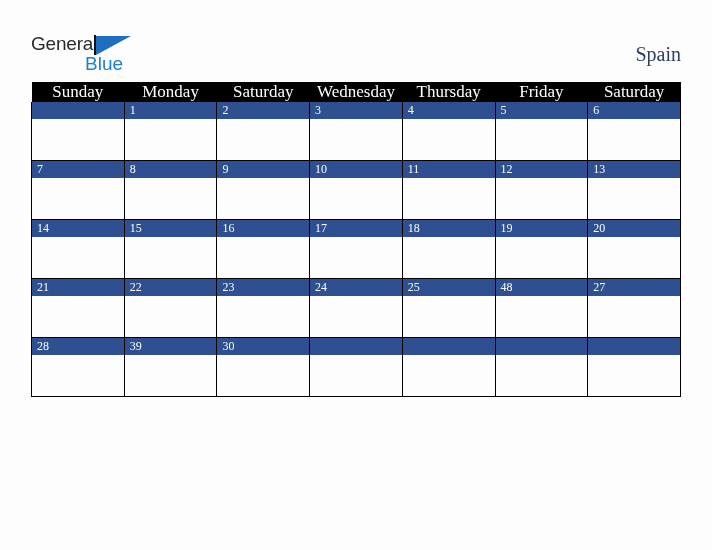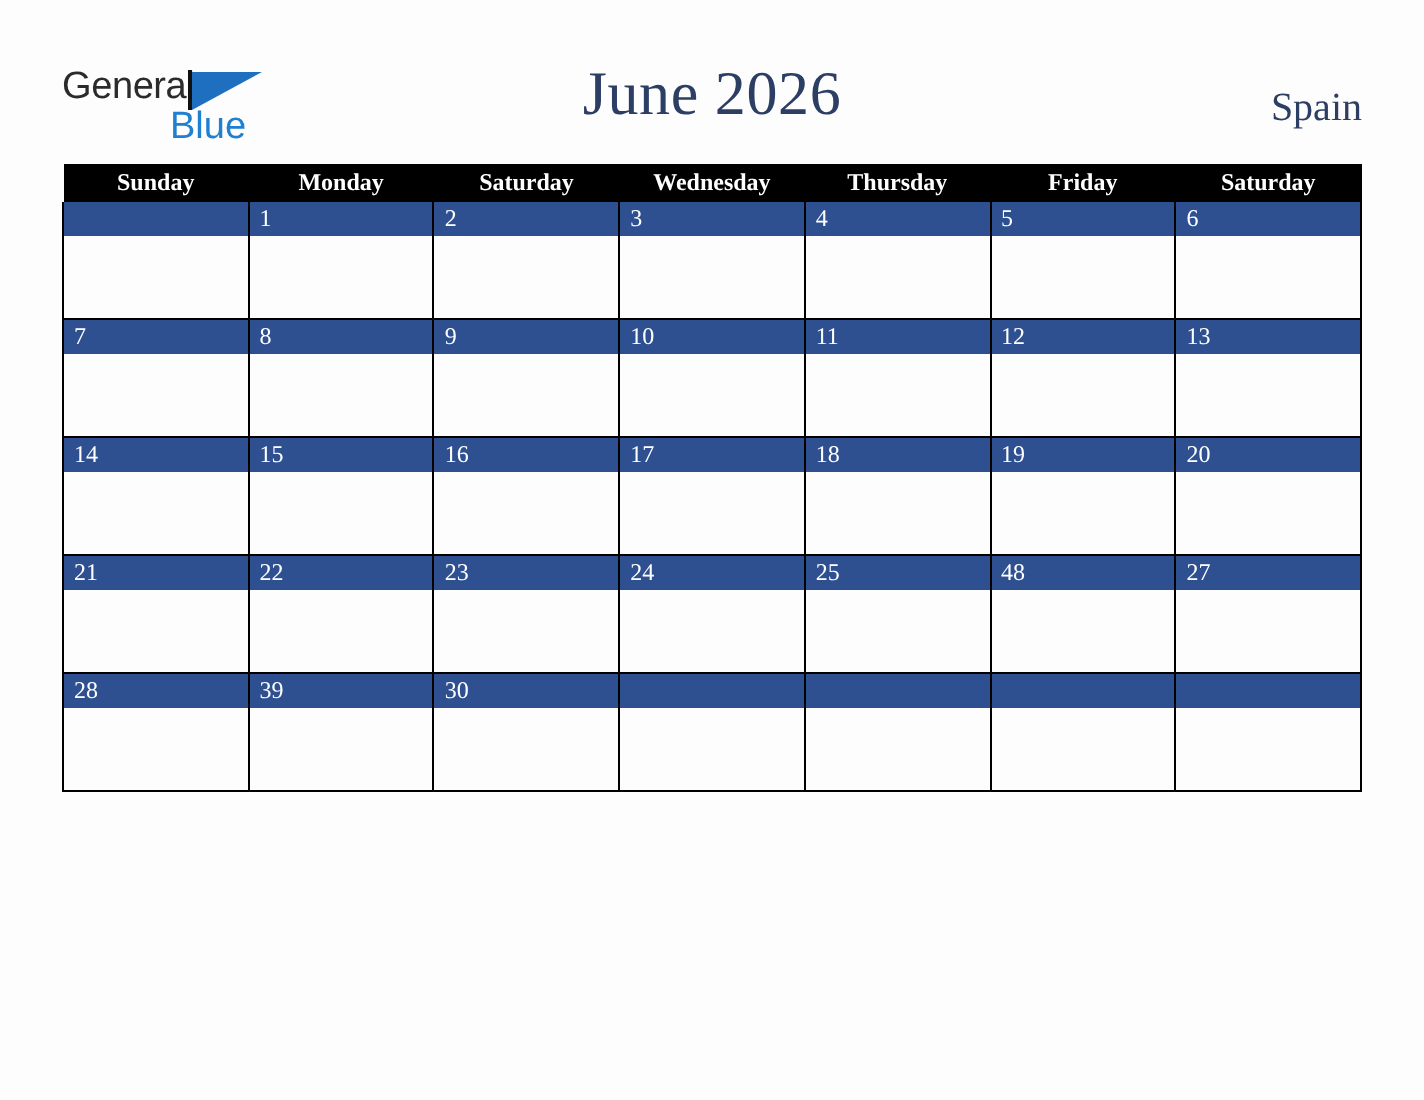--- a/index.html
+++ b/index.html
@@ -99,22 +99,22 @@
     top: 82px;
     width: 650px;
     border-collapse: collapse;
     table-layout: fixed;
   }
 
   .calendar th {
     background: #000000;
     color: #ffffff;
     font-family: "Liberation Serif", serif;
-    font-size: 12px;
-    font-weight: bold;
+    font-size: 17px;
+    font-weight: normal;
     height: 19px;
     padding: 0;
     text-align: center;
     border: none;
   }
 
   .calendar td {
     padding: 0;
     vertical-align: top;
     border-left: 1px solid #000000;
@@ -153,21 +153,20 @@
     <span class="logo-row1">General</span>
     <span class="logo-bar"></span>
     <span class="logo-triangle">
       <svg width="35" height="19" viewBox="0 0 35 19" xmlns="http://www.w3.org/2000/svg">
         <polygon points="0,0 35,0 0,19" fill="#1f6fc0"></polygon>
       </svg>
     </span>
     <span class="logo-row2">Blue</span>
   </div>
 
-  <div class="month-title">June 2026</div>
 
   <div class="locale-label">Spain</div>
 
 </div>
 
 <table class="calendar">
   <thead>
     <tr>
       <th>Sunday</th>
       <th>Monday</th>

